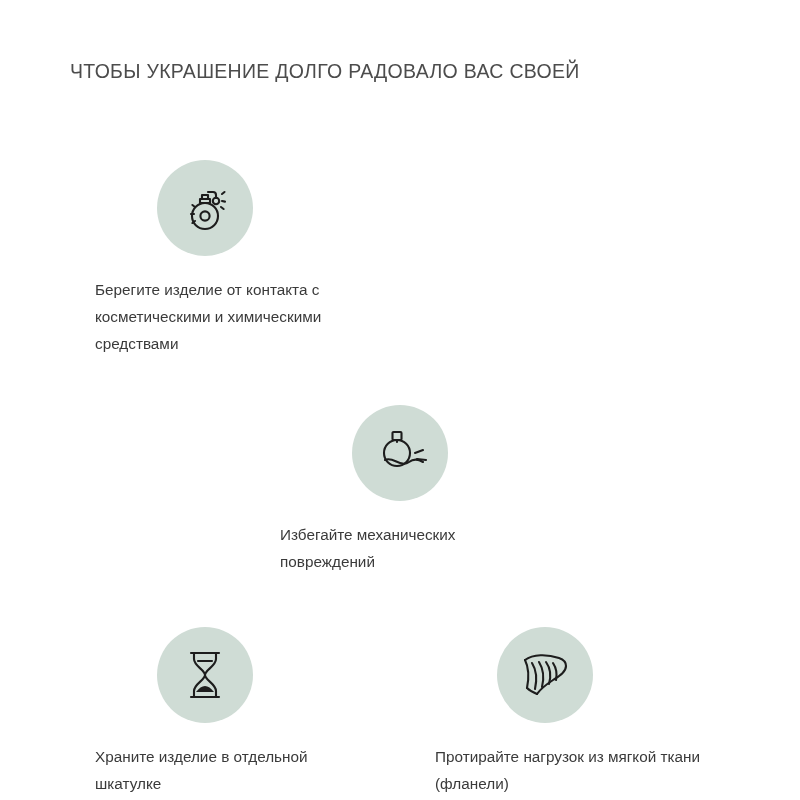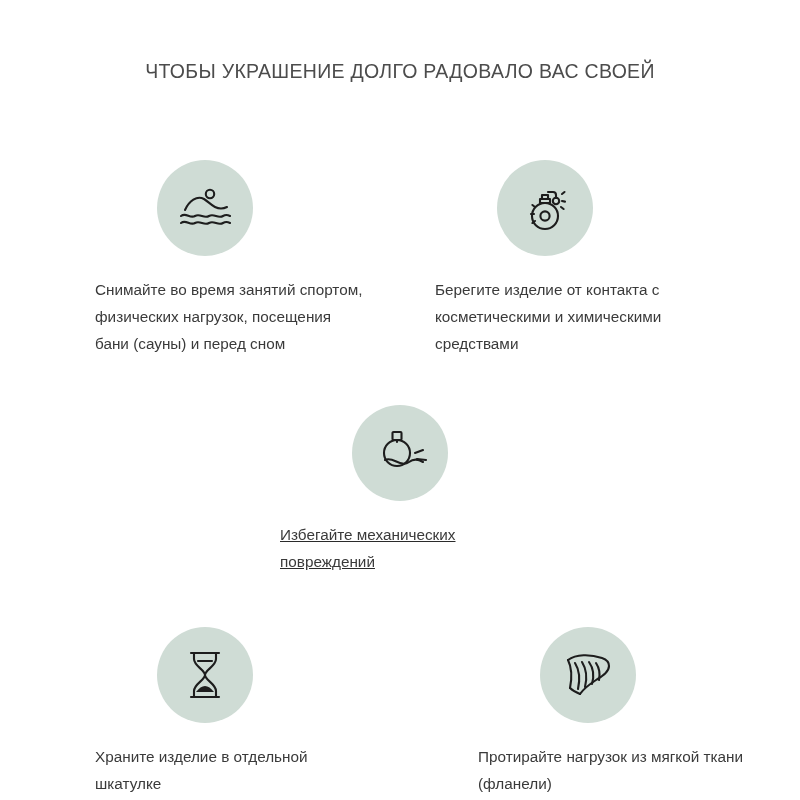--- a/index.html
+++ b/index.html
@@ -22,21 +22,21 @@
     background: #ffffff;
     box-sizing: border-box;
   }
 
   
   .heading {
     position: absolute;
     left: 70px;
     top: 55px;
     width: 660px;
-    text-align: center;
+    text-align: left;
     font-size: 19.5px;
     line-height: 32px;
     letter-spacing: 0.3px;
     color: #4c4c4c;
     font-weight: normal;
   }
   .heading .line {
     display: block;
   }
   .heading .bold {
@@ -51,22 +51,22 @@
     top: 160px;
     width: 800px;
   }
 
   .row {
     display: flex;
     width: 800px;
     box-sizing: border-box;
   }
   .row-1 { padding: 0 85px 0 95px; justify-content: space-between; }
-  .row-2 { justify-content: center; margin-top: 48px; text-decoration: underline; }
-  .row-3 { padding: 0 42px 0 95px; justify-content: space-between; margin-top: 52px; }
+  .row-2 { justify-content: center; margin-top: 48px; }
+  .row-3 { padding: 0 85px 0 95px; justify-content: space-between; margin-top: 52px; }
 
   .tip {
     width: 280px;
     display: flex;
     flex-direction: column;
     align-items: flex-start;
   }
   .tip.center {
     width: 300px;
     align-items: center;
@@ -109,33 +109,20 @@
 <div class="page">
 
   <div class="heading">
     <span class="line">ЧТОБЫ УКРАШЕНИЕ ДОЛГО РАДОВАЛО ВАС СВОЕЙ</span>
   </div>
 
   <div class="tips">
 
     <div class="row row-1">
 
-      <div class="tip">
-        <div class="circle">
-          <span class="icon">
-            <svg width="56" height="46" viewBox="0 0 56 46" fill="none" stroke="#1d1d1d" stroke-width="2.1" stroke-linecap="round" stroke-linejoin="round">
-              <circle cx="33" cy="9" r="4.2"></circle>
-              <path d="M8 25 C12 16 20 10 27 14 C31 16.5 34 20 38 22 C42 24 46 24 50 22"></path>
-              <path d="M4 31 C9 27 13 34 18 31 C23 28 27 34 32 31 C37 28 41 34 46 31 C49 29.2 51 30 53 31"></path>
-              <path d="M4 38 C9 34 13 41 18 38 C23 35 27 41 32 38 C37 35 41 41 46 38 C49 36.2 51 37 53 38"></path>
-            </svg>
-          </span>
-        </div>
-        <div class="caption">Снимайте во время занятий спортом, физических нагрузок, посещения бани (сауны) и перед сном</div>
-      </div>
 
       <div class="tip">
         <div class="circle">
           <span class="icon">
             <svg width="48" height="54" viewBox="0 0 48 54" fill="none" stroke="#1d1d1d" stroke-width="2.1" stroke-linecap="round" stroke-linejoin="round">
               <circle cx="24" cy="35" r="13"></circle>
               <path d="M19 22 h10 v-4 h-10 z"></path>
               <path d="M21 18 v-4 h6 v4"></path>
               <path d="M27 11 h5 a3 3 0 0 1 3 3 v3"></path>
               <circle cx="35" cy="20" r="3.2"></circle>

